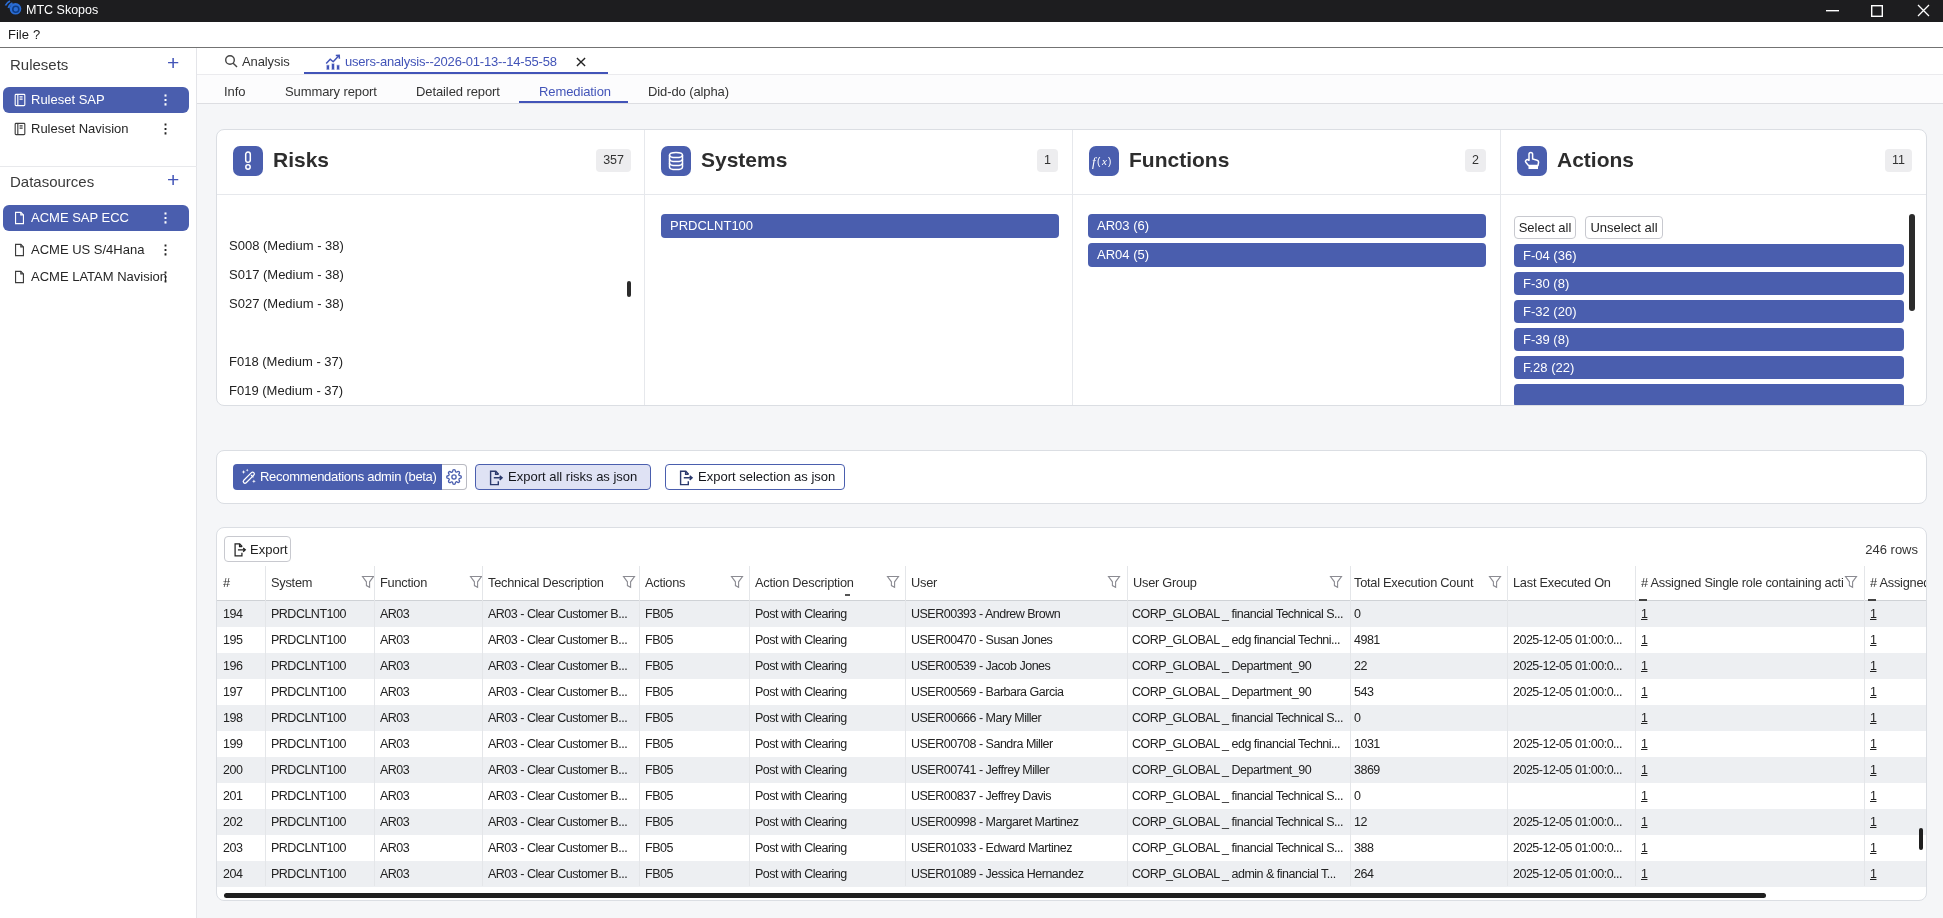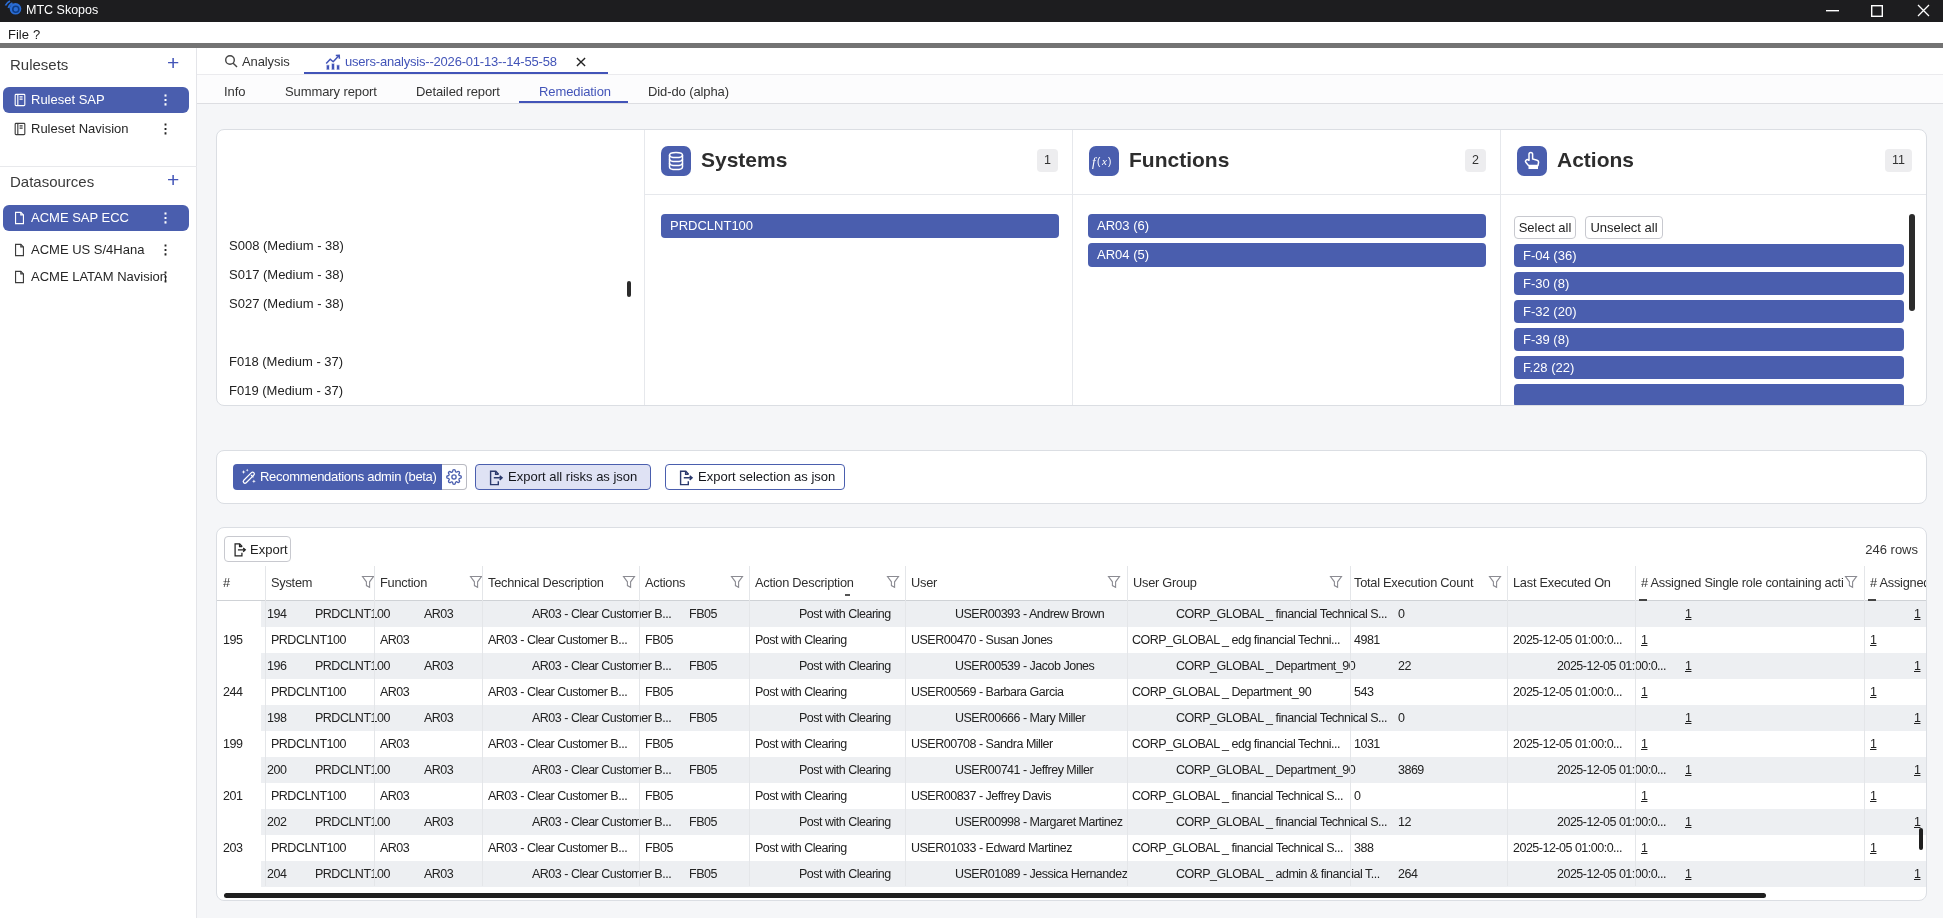--- a/index.html
+++ b/index.html
@@ -5,21 +5,21 @@
   * { margin:0; padding:0; box-sizing:border-box; }
   html,body { width:1943px; height:918px; font-family:"Liberation Sans", sans-serif; background:#fff; overflow:hidden; }
   .abs { position:absolute; }
   #app { position:relative; width:1943px; height:690px;border-radius:17px; }
 
   
   #titlebar { left:0; top:0; width:1943px; height:22px; background:#1d1d1f; color:#fff; }
   #titlebar .t { position:absolute; left:26px; top:3px; font-size:12.5px; color:#fff; }
 
   
-  #menubar { left:0; top:22px; width:1943px; height:26px; background:#fff; border-bottom:5px solid #737373; }
+  #menubar { left:0; top:22px; width:1943px; height:26px; background:#fff; border-bottom:1px solid #737373; }
   #menubar span { position:absolute; top:5px; font-size:13px; color:#1a1a1a; }
 
   
   #sidebar { left:0; top:48px; width:197px; height:870px; background:#fff; border-right:1px solid #e4e5e9; }
   .sideheader { position:absolute; left:10px; font-size:15px; color:#3a3a3a;text-align:center; }
   .plus { position:absolute; color:#4355b8; font-size:21px; font-weight:400; }
   .sideitem { position:absolute; left:3px; width:186px; height:26px; border-radius:6px; font-size:13px; color:#262626; }
   .sideitem.sel { background:#4a5eae; color:#fff; }
   .sideitem .label { position:absolute; left:28px; top:5px; white-space:nowrap; }
   .sideitem .dots { position:absolute; right:17px; top:5px; letter-spacing:0; font-size:13px; font-weight:700; }
@@ -43,21 +43,21 @@
 
   .pill { position:absolute; background:#4a5eae; color:#fff; border-radius:4px; font-size:13px; line-height:23px; padding-left:9px; white-space:nowrap; }
   .risk { position:absolute; left:12px; font-size:13px; color:#222; white-space:nowrap;margin-top:16px; }
 
   .sbtn { position:absolute; background:#fff; border:1px solid #c8c9cf; border-radius:4px; font-size:13px; color:#222; text-align:center; }
 
   
   .hcell { position:absolute; top:9px; font-size:12.8px; letter-spacing:-0.25px; color:#2f2f2f; white-space:nowrap; }
   .funnel { position:absolute; top:9px; }
   .trow { position:relative; height:26px; background:#fff; }
-  .trow.stripe { background:#edeff2;margin-left:44px; }
+  .trow.stripe { background:#edeff2; }
   .trow i { position:absolute; top:6px; font-style:normal; font-size:12.5px; letter-spacing:-0.5px; color:#222; white-space:nowrap; }
   .trow i.lnk { text-decoration:underline; }
 </style>
 </head>
 <body>
 <div id="app">
   <div class="abs" id="titlebar">
     <svg class="abs" style="left:4px;top:0px" width="18" height="15" viewBox="0 0 18 15">
       <path d="M1.5 5.5 A9 9 0 0 1 6 1" fill="none" stroke="#2a6cd4" stroke-width="1.8"></path>
       <path d="M4.5 8 A7 7 0 0 1 8.5 3.2" fill="none" stroke="#2a6cd4" stroke-width="2"></path>
@@ -164,20 +164,30 @@
     <div class="tabtext tabblue" style="left:342px;top:9px">Remediation</div>
     <div class="tabtext" style="left:451px;top:9px">Did-do (alpha)</div>
     <div class="abs" style="left:322px;top:26px;width:109px;height:2px;background:#4254b8"></div>
   </div>
 
   <div class="card" id="panels" style="left:216px;top:129px;width:1711px;height:277px;overflow:hidden">
     <div class="vline" style="left:427px"></div>
     <div class="vline" style="left:855px"></div>
     <div class="vline" style="left:1283px"></div>
 
+    <div class="pheader" style="left:0;width:427px">
+      <div class="picon" style="left:16px">
+        <svg style="position:absolute;left:7px;top:4px" width="16" height="22" viewBox="0 0 16 22" fill="none" stroke="#fff" stroke-width="1.5">
+            <rect x="5.7" y="2" width="4.6" height="10.2" rx="2.3"></rect>
+            <circle cx="8" cy="17" r="2.2"></circle>
+          </svg>
+      </div>
+      <div class="ptitle" style="left:56px">Risks</div>
+      <div class="pbadge" style="right:13px">357</div>
+    </div>
     <div class="pheader" style="left:428px;width:427px">
       <div class="picon" style="left:16px">
         <svg style="position:absolute;left:6px;top:5px" width="18" height="20" viewBox="0 0 18 20" fill="none" stroke="#fff" stroke-width="1.5">
             <ellipse cx="9" cy="4" rx="6.5" ry="2.6"></ellipse>
             <path d="M2.5 4 V16 a6.5 2.6 0 0 0 13 0 V4"></path>
             <path d="M2.5 8 a6.5 2.6 0 0 0 13 0 M2.5 12 a6.5 2.6 0 0 0 13 0"></path>
           </svg>
       </div>
       <div class="ptitle" style="left:56px">Systems</div>
       <div class="pbadge" style="right:14px">1</div>
@@ -355,21 +365,21 @@
           <i style="left:428px">FB05</i>
           <i style="left:538px">Post with Clearing</i>
           <i style="left:694px">USER00539 - Jacob Jones</i>
           <i style="left:915px">CORP_GLOBAL _ Department_90</i>
           <i style="left:1137px">22</i>
           <i style="left:1296px">2025-12-05 01:00:0...</i>
           <i class="lnk" style="left:1424px">1</i>
           <i class="lnk" style="left:1653px">1</i>
         </div>
       <div class="trow">
-          <i style="left:6px">244</i>
+          <i style="left:6px">197</i>
           <i style="left:54px">PRDCLNT100</i>
           <i style="left:163px">AR03</i>
           <i style="left:271px">AR03 - Clear Customer B...</i>
           <i style="left:428px">FB05</i>
           <i style="left:538px">Post with Clearing</i>
           <i style="left:694px">USER00569 - Barbara Garcia</i>
           <i style="left:915px">CORP_GLOBAL _ Department_90</i>
           <i style="left:1137px">543</i>
           <i style="left:1296px">2025-12-05 01:00:0...</i>
           <i class="lnk" style="left:1424px">1</i>

